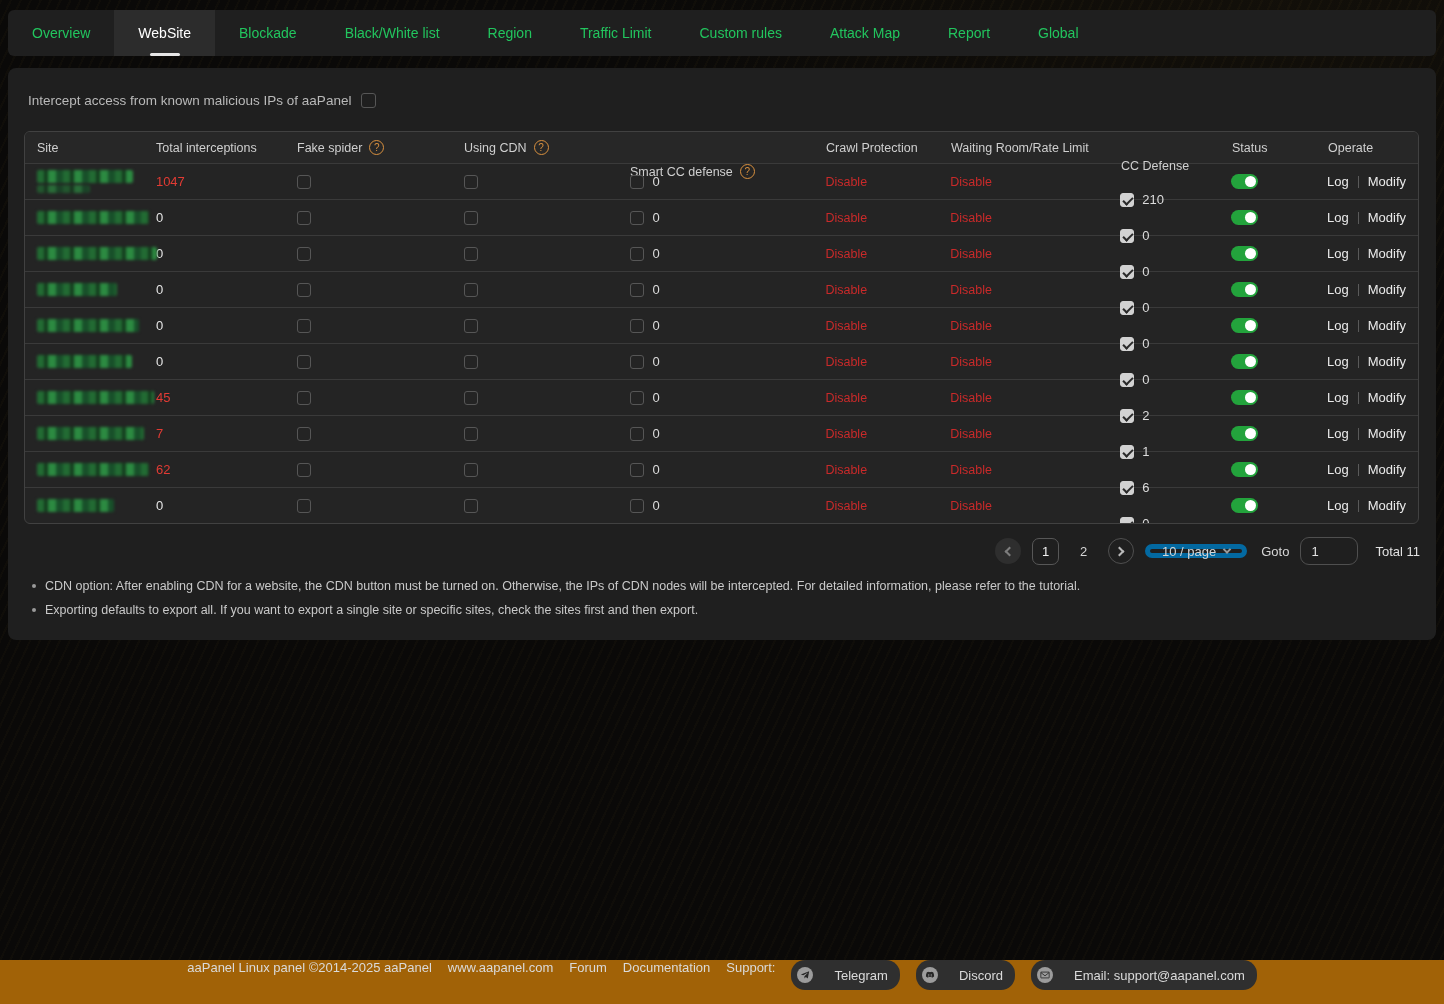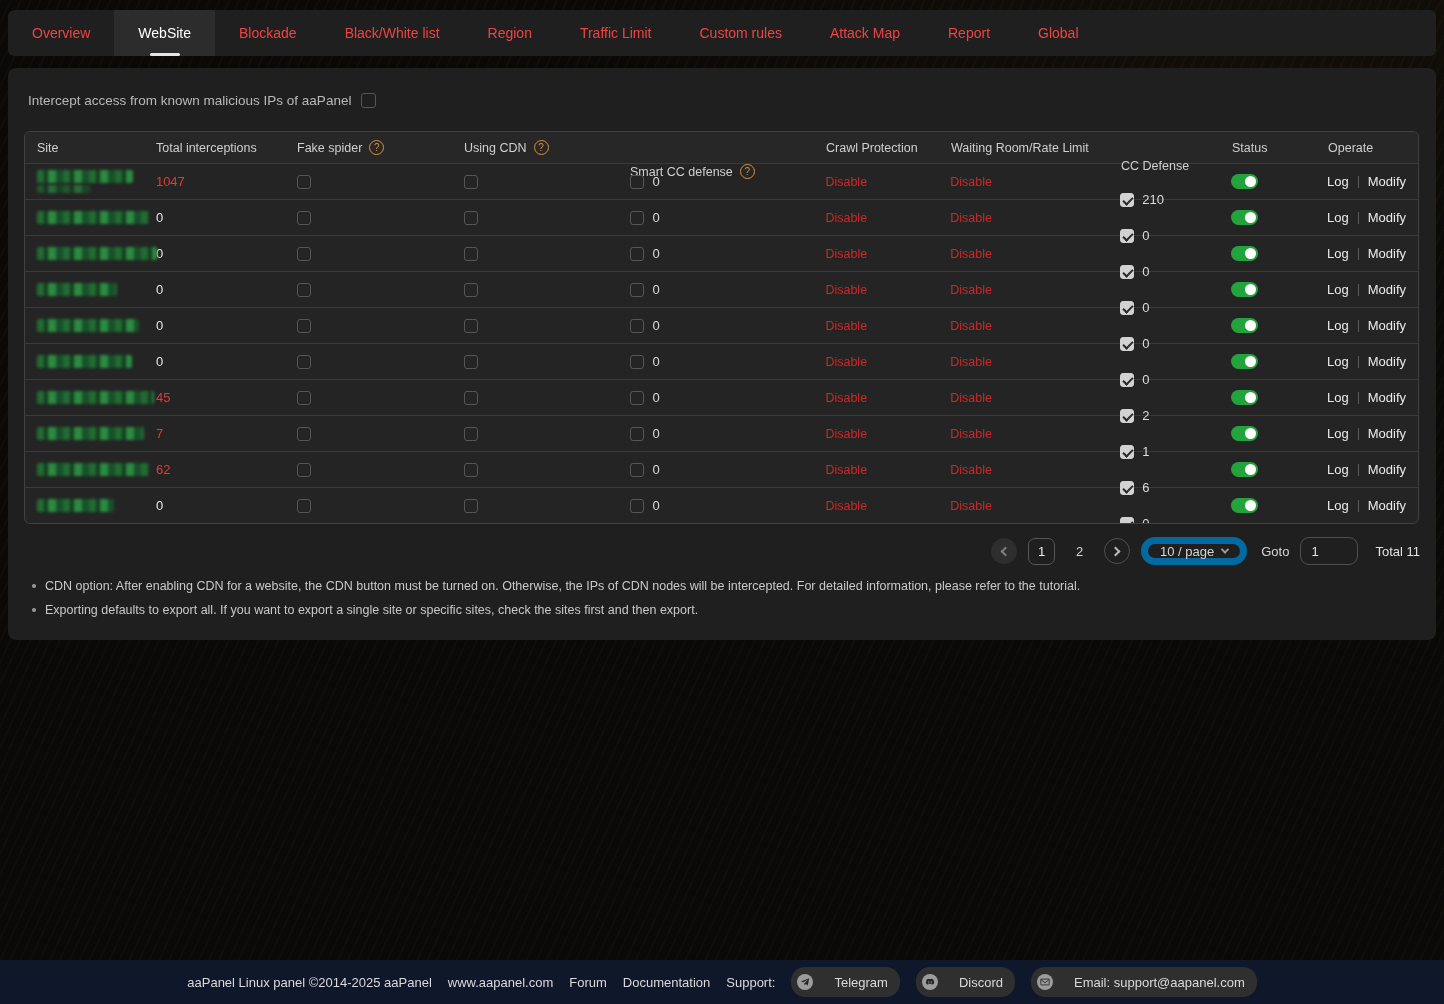--- a/index.html
+++ b/index.html
@@ -11,21 +11,21 @@
       repeating-linear-gradient(115deg, rgba(140,110,35,0.045) 0 2px, rgba(0,0,0,0) 2px 9px),
       #0a0908;
     position:relative;
     color:#e2e2e2;
   }
   a { text-decoration:none; cursor:pointer; }
 
   
   .nav { position:absolute; left:8px; right:8px; top:10px; height:46px;
          background:#1f1f1f; border-radius:6px; display:flex; align-items:stretch; overflow:hidden; }
-  .tab { padding:0 24px; line-height:46px; font-size:14px; color:#ef4444; cursor:pointer; position:relative; white-space:nowrap; }
+  .tab { padding:0 24px; line-height:46px; font-size:14px; color:#22c55e; cursor:pointer; position:relative; white-space:nowrap; }
   .tab.active { background:#2c2c2c; color:#fff; }
   .tab.active::after { content:""; position:absolute; left:50%; transform:translateX(-50%);
          bottom:0; width:30px; height:3px; background:#e6e6e6; border-radius:2px; }
 
   
   .panel { position:absolute; left:8px; right:8px; top:68px; height:572px;
            background:#1f1f1f; border-radius:8px; }
 
   .intercept-row { position:absolute; left:20px; top:25px; display:flex; align-items:center; gap:10px;
                    font-size:13.5px; color:#b9b9b9; }
@@ -91,35 +91,35 @@
            font-size:13px; color:#d6d6d6; }
   .pg-circle { width:26px; height:26px; border-radius:50%; display:flex; align-items:center; justify-content:center; cursor:pointer; }
   .pg-prev { background:#2e2e2e; }
   .pg-next { border:1px solid #4f4f4f; }
   .chev { display:inline-block; width:7px; height:7px; border:solid #b9b9b9; border-width:2px 0 0 2px; }
   .chev.left  { transform:rotate(-45deg); margin-left:3px; border-color:#7d7d7d; }
   .chev.right { transform:rotate(135deg); margin-right:3px; }
   .chev.down  { transform:rotate(-135deg) translate(1px,1px); width:6px; height:6px; border-color:#9a9a9a; }
   .pg-page { min-width:27px; height:27px; border-radius:7px; display:flex; align-items:center; justify-content:center; cursor:pointer; }
   .pg-page.current { border:1px solid #575757; color:#f0f0f0; }
-  .pg-size { height:28px; border:7px solid #0369a1; border-radius:15px; padding:0 12px; display:flex;
+  .pg-size { height:14px; border:5px solid #0369a1; border-radius:15px; padding:0 12px; display:flex;
              align-items:center; gap:8px; cursor:pointer; }
   .pg-goto-label { margin-left:3px; }
   .pg-goto { width:58px; height:28px; border:1px solid #4f4f4f; border-radius:9px; background:transparent;
              color:#e2e2e2; font-size:13px; padding:0 10px; outline:none; font-family:"Liberation Sans", sans-serif; }
   .pg-total { margin-left:6px; color:#e2e2e2; }
 
   
   .notes { position:absolute; left:24px; top:512px; font-size:12.5px; color:#c9c9c9; }
   .note { display:flex; align-items:flex-start; gap:9px; margin-bottom:11px; line-height:1.05; }
   .note .dot { width:4px; height:4px; border-radius:50%; background:#9a9a9a; margin-top:4px; flex:0 0 auto; }
 
   
-  .footer { position:absolute; left:0; right:0; top:960px; height:44px; background:#0f172a;
-            display:flex; align-items:center; justify-content:center; gap:16px; font-size:13px; color:#dadada; }
+  .footer { position:absolute; left:0; right:0; top:960px; height:44px; background:#a16207;
+            display:flex; align-items:flex-start; justify-content:center; gap:16px; font-size:13px; color:#dadada; }
   .footer a { color:#dadada; }
   .f-pill { height:30px; background:#2f2f2f; border-radius:14px; display:flex; align-items:center;
             gap:21px; padding:0 12px 0 6px; cursor:pointer; }
   .f-ic { width:16px; height:16px; border-radius:50%; background:#9c9c9c; display:flex; align-items:center; justify-content:center; }
   .f-ic svg { width:10px; height:10px; fill:#262626; stroke:none; }
   .f-ic.stroke svg { fill:none; stroke:#262626; stroke-width:2; }
 </style>
 </head>
 <body>
 

